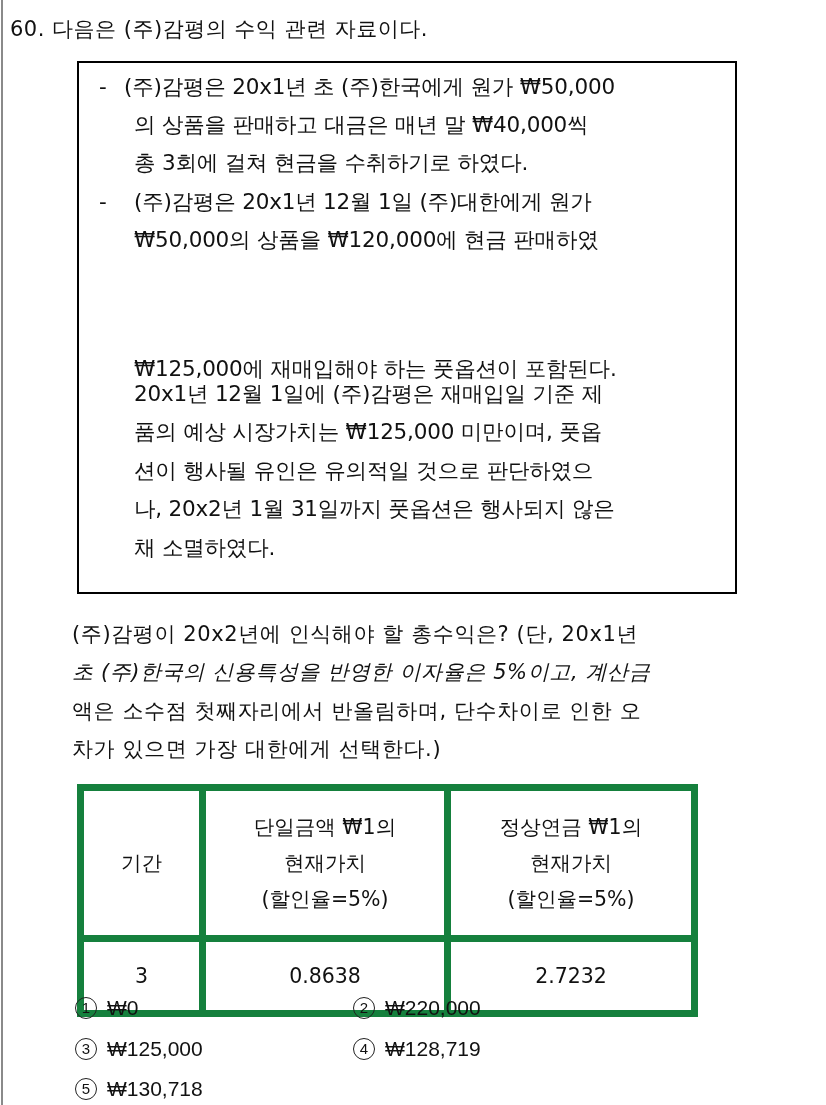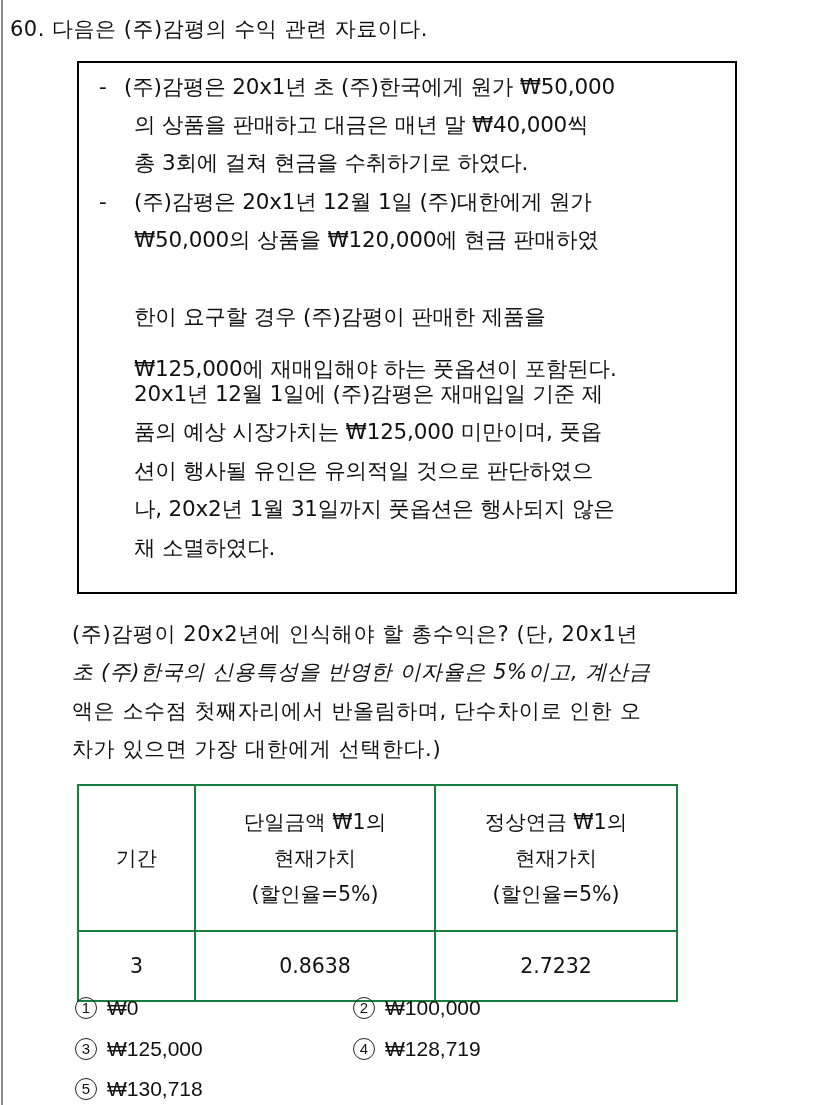--- a/index.html
+++ b/index.html
@@ -25,21 +25,21 @@
   .bullet { position: absolute; left: 20px; }
   .conditions {
     position: absolute; left: 72px; font-size: 21px; line-height: 30px; white-space: nowrap;
     letter-spacing: 0.6px;
   }
   .pv-table {
     position: absolute; left: 77px; top: 784px; border-collapse: collapse;
     font-size: 20.5px; font-family: "DejaVu Sans", sans-serif;
   }
   .pv-table td, .pv-table th {
-    border: 2px solid #15803d; text-align: center; font-weight: normal; padding: 8px;
+    border: 7px solid #15803d; text-align: center; font-weight: normal; padding: 8px;
   }
   .pv-table th { height: 128px; line-height: 36px; }
   .pv-table td { height: 52px; }
   .choice {
     position: absolute; font-size: 21px; line-height: 30px; white-space: nowrap;
     font-family: "Liberation Sans", sans-serif;
   }
   .choice-num {
     display: inline-block; width: 20px; height: 20px; border: 1px solid #222; border-radius: 50%;
     font-size: 15px; line-height: 20px; text-align: center; vertical-align: 2px; margin-right: 10px;
@@ -58,21 +58,20 @@
 <div class="info-box">
 
   <span class="box-line bullet" style="top:9px;">-</span>
   <div class="box-line" style="left:45px; top:9px;">(주)감평은 20x1년 초 (주)한국에게 원가 ₩50,000</div>
   <div class="box-line" style="left:55px; top:47px;">의 상품을 판매하고 대금은 매년 말 ₩40,000씩</div>
   <div class="box-line" style="left:55px; top:85px;">총 3회에 걸쳐 현금을 수취하기로 하였다.</div>
 
   <span class="box-line bullet" style="top:124px;">-</span>
   <div class="box-line" style="left:55px; top:124px;">(주)감평은 20x1년 12월 1일 (주)대한에게 원가</div>
   <div class="box-line" style="left:55px; top:162px;">₩50,000의 상품을 ₩120,000에 현금 판매하였</div>
-  <div class="box-line" style="left:55px; top:239px;">한이 요구할 경우 (주)감평이 판매한 제품을</div>
   <div class="box-line" style="left:55px; top:291px;">₩125,000에 재매입해야 하는 풋옵션이 포함된다.</div>
   <div class="box-line" style="left:55px; top:316px;">20x1년 12월 1일에 (주)감평은 재매입일 기준 제</div>
   <div class="box-line" style="left:55px; top:354px;">품의 예상 시장가치는 ₩125,000 미만이며, 풋옵</div>
   <div class="box-line" style="left:55px; top:393px;">션이 행사될 유인은 유의적일 것으로 판단하였으</div>
   <div class="box-line" style="left:55px; top:431px;">나, 20x2년 1월 31일까지 풋옵션은 행사되지 않은</div>
   <div class="box-line" style="left:55px; top:470px;">채 소멸하였다.</div>
 </div>
 
 <div>
   <div class="conditions" style="top:619px;">(주)감평이 20x2년에 인식해야 할 총수익은? (단, 20x1년</div>
@@ -104,21 +103,21 @@
     <td>2.7232</td>
   </tr>
 </tbody>
   </table>
 
 <div>
   <div class="choice" style="left:75px; top:993px;">
     <span class="choice-num">1</span><span>₩0</span>
   </div>
   <div class="choice" style="left:353px; top:993px;">
-    <span class="choice-num">2</span><span>₩100,000</span>
+    <span class="choice-num">2</span><span>₩220,000</span>
   </div>
   <div class="choice" style="left:75px; top:1034px;">
     <span class="choice-num">3</span><span>₩125,000</span>
   </div>
   <div class="choice" style="left:353px; top:1034px;">
     <span class="choice-num">4</span><span>₩128,719</span>
   </div>
   <div class="choice" style="left:75px; top:1074px;">
     <span class="choice-num">5</span><span>₩130,718</span>
   </div>

